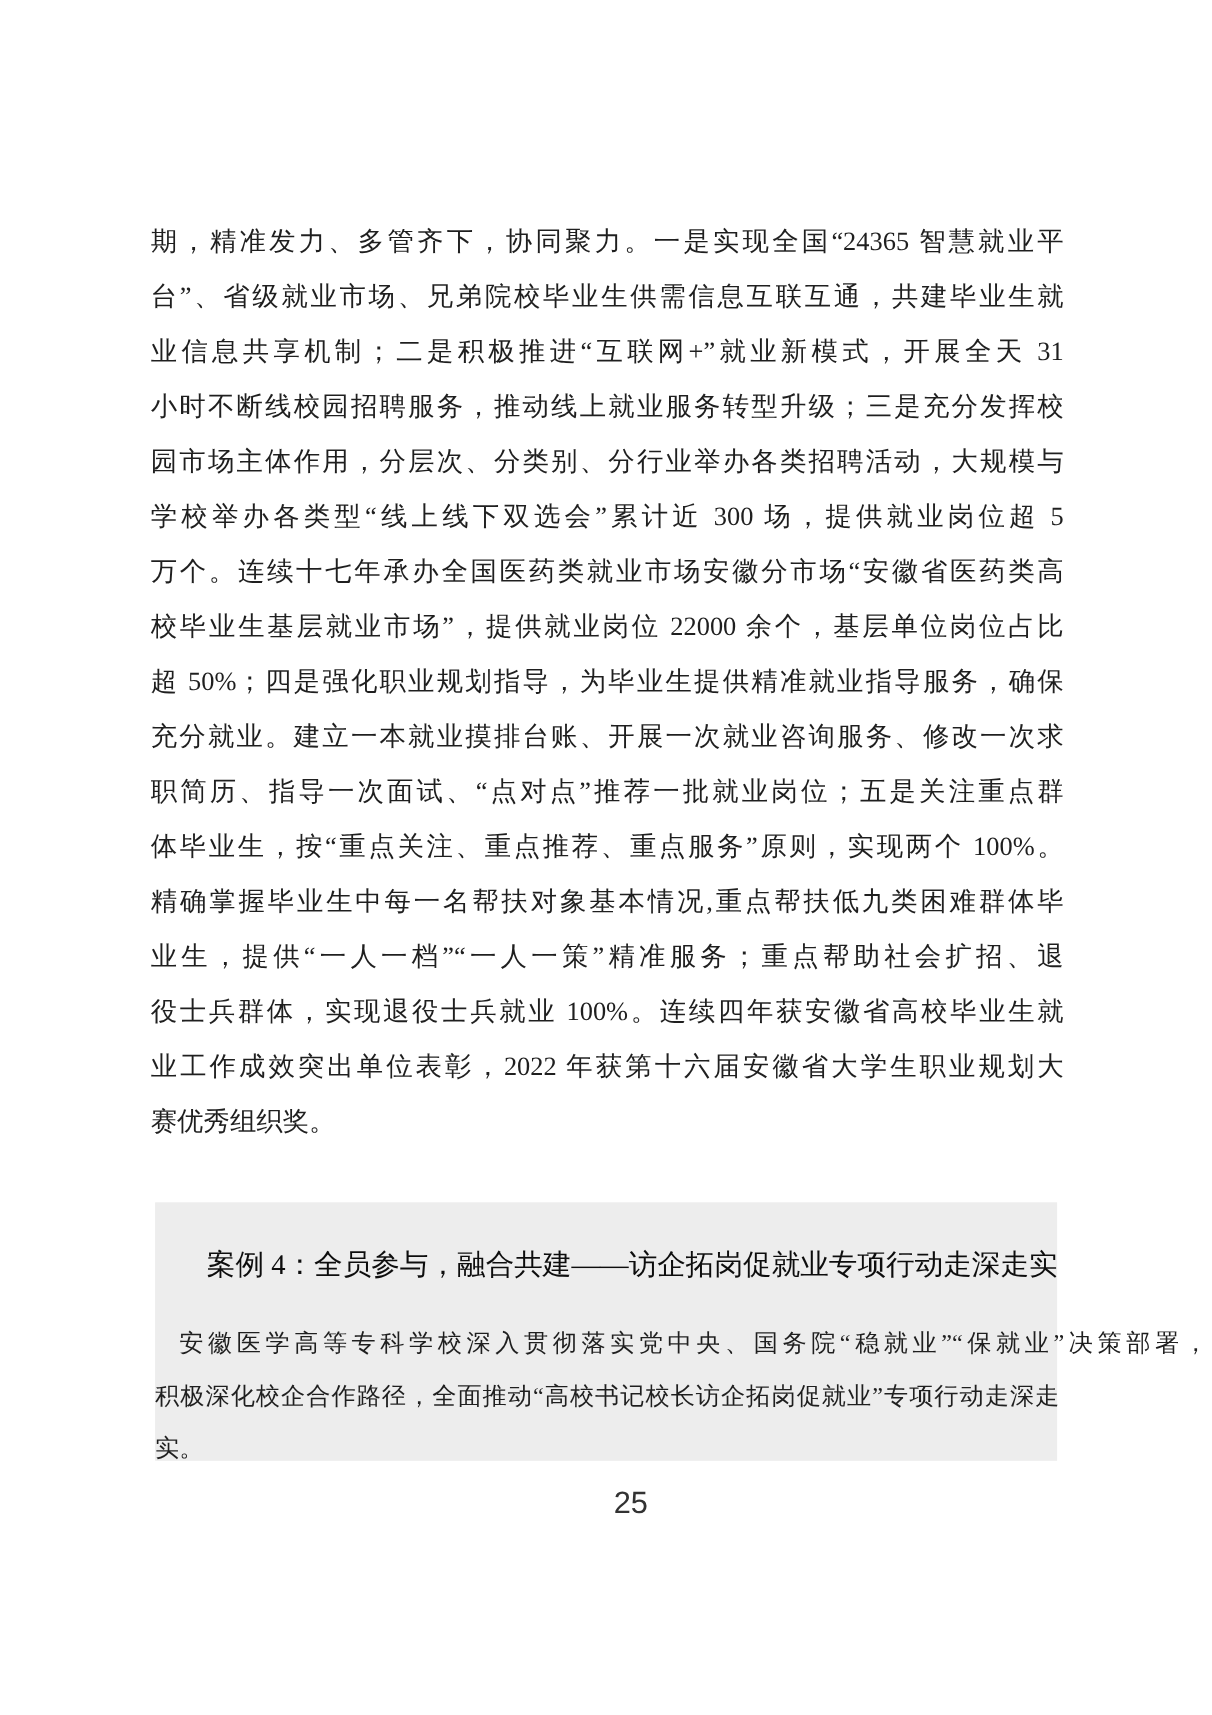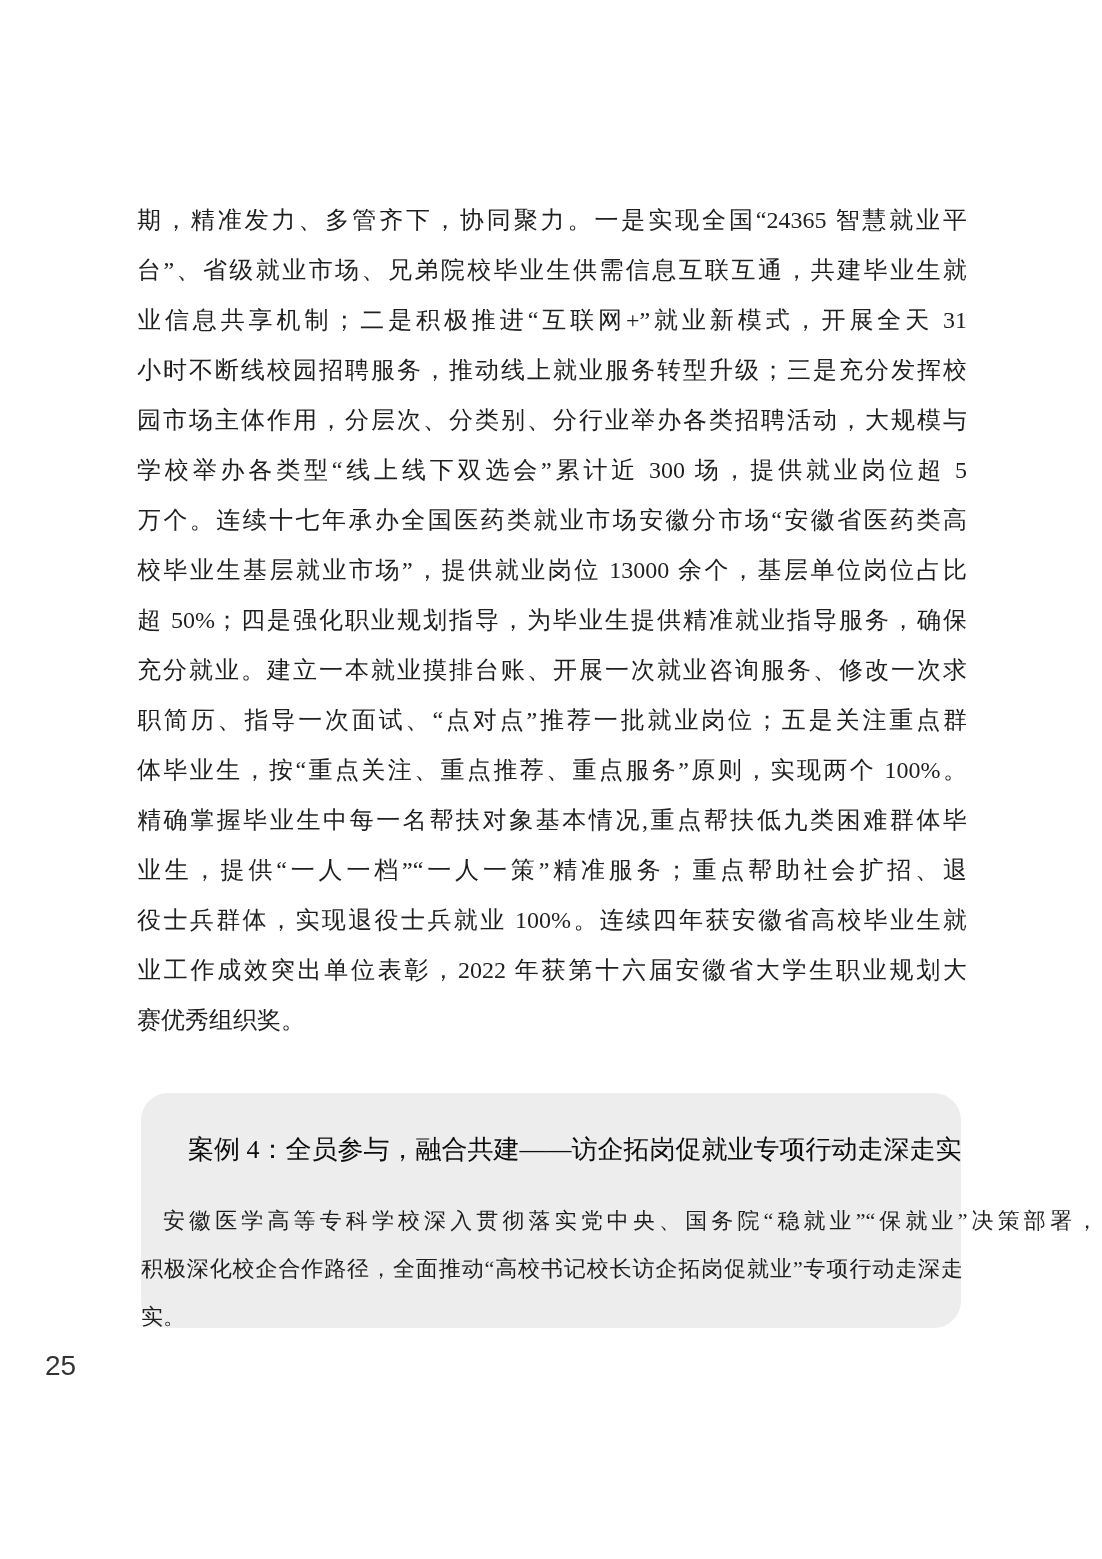--- a/index.html
+++ b/index.html
@@ -1,15 +1,15 @@
 <!DOCTYPE html>
 <html><head>
 <meta charset="utf-8">
 <style>
-  * { margin: 0; padding: 0; box-sizing: border-box; border-radius: 27px; }
+  * { margin: 0; padding: 0; box-sizing: border-box; }
   html, body { background: #ffffff; }
   body {
     width: 1102px; height: 1559px;
     position: relative;
     font-family: "Liberation Serif", "DejaVu Serif", serif;
     color: #1f1f1f;
   }
   .page {
     position: absolute; left: 0; top: 0;
     width: 1102px; height: 1559px;
@@ -56,39 +56,40 @@
   .case-line-2 { left: 141px; top: 1245px; width: 822px; }
   .case-line-3 {
     left: 141px; top: 1293px; width: 822px;
     text-align: left; text-align-last: left;
   }
   .case-line-3::after { content: none; }
 
   
   .page-number {
     position: absolute; left: 0; top: 1350px; width: 1102px;
+    text-align: center;
     font-family: "Liberation Sans", "DejaVu Sans", sans-serif;
     font-size: 28px; line-height: 32px; color: #333333; padding-left: 45px;
   }
 </style>
 </head>
 <body>
 
 <div class="page">
 
   <div class="body-text">
 
   <div class="body-line">期，精准发力、多管齐下，协同聚力。一是实现全国“24365 智慧就业平</div>
       <div class="body-line">台”、省级就业市场、兄弟院校毕业生供需信息互联互通，共建毕业生就</div>
       <div class="body-line">业信息共享机制；二是积极推进“互联网+”就业新模式，开展全天 31</div>
       <div class="body-line">小时不断线校园招聘服务，推动线上就业服务转型升级；三是充分发挥校</div>
       <div class="body-line">园市场主体作用，分层次、分类别、分行业举办各类招聘活动，大规模与</div>
       <div class="body-line">学校举办各类型“线上线下双选会”累计近 300 场，提供就业岗位超 5</div>
       <div class="body-line">万个。连续十七年承办全国医药类就业市场安徽分市场“安徽省医药类高</div>
-      <div class="body-line">校毕业生基层就业市场”，提供就业岗位 13000 余个，基层单位岗位占比</div>
+      <div class="body-line">校毕业生基层就业市场”，提供就业岗位 22000 余个，基层单位岗位占比</div>
       <div class="body-line">超 50%；四是强化职业规划指导，为毕业生提供精准就业指导服务，确保</div>
       <div class="body-line">充分就业。建立一本就业摸排台账、开展一次就业咨询服务、修改一次求</div>
       <div class="body-line">职简历、指导一次面试、“点对点”推荐一批就业岗位；五是关注重点群</div>
       <div class="body-line">体毕业生，按“重点关注、重点推荐、重点服务”原则，实现两个 100%。</div>
       <div class="body-line">精确掌握毕业生中每一名帮扶对象基本情况,重点帮扶低九类困难群体毕</div>
       <div class="body-line">业生，提供“一人一档”“一人一策”精准服务；重点帮助社会扩招、退</div>
       <div class="body-line">役士兵群体，实现退役士兵就业 100%。连续四年获安徽省高校毕业生就</div>
       <div class="body-line">业工作成效突出单位表彰，2022 年获第十六届安徽省大学生职业规划大</div>
       <div class="body-line">赛优秀组织奖。</div>
     </div>

